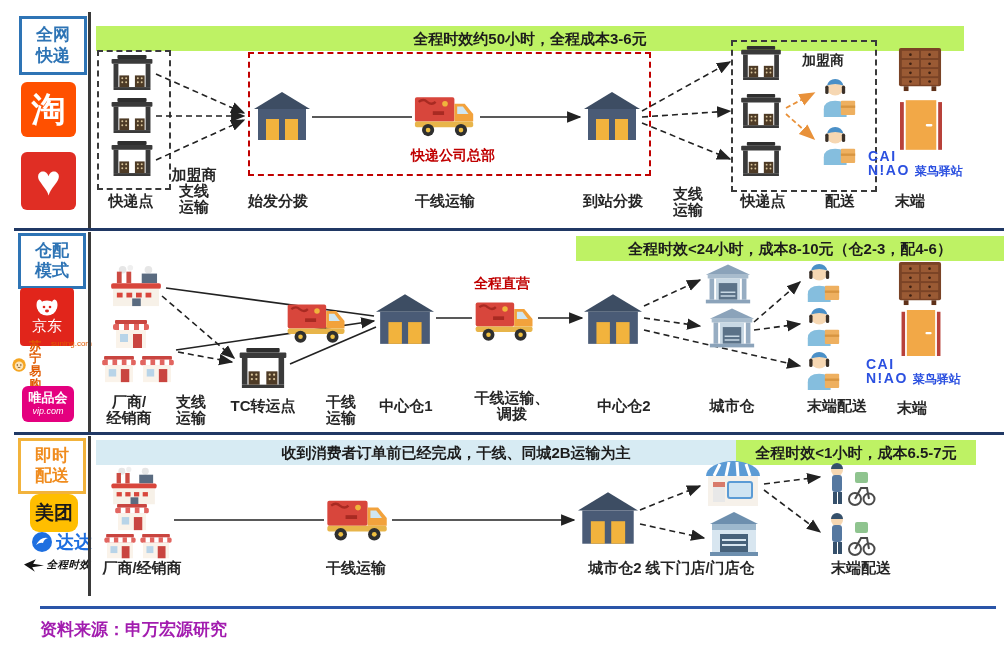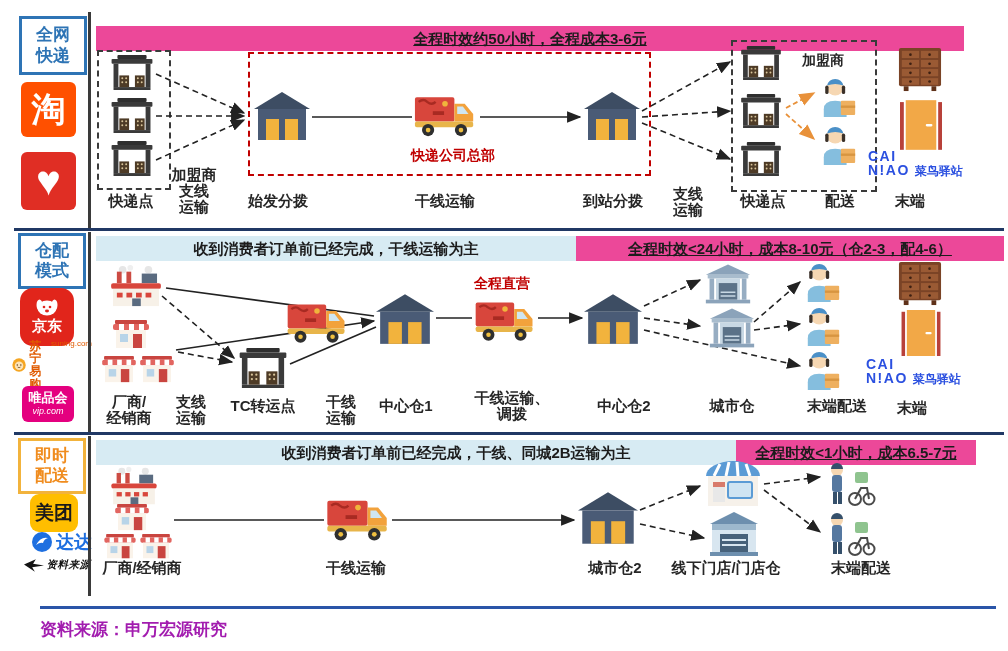--- a/index.html
+++ b/index.html
@@ -1,35 +1,35 @@
 <!DOCTYPE html>
 <html><head>
 <meta charset="utf-8">
 <style>
   html,body{margin:0;padding:0;background:#fff;}
   body{font-family:"Liberation Sans","DejaVu Sans",sans-serif;}
   #canvas{position:relative;width:1008px;height:651px;background:#fff;overflow:hidden;}
   .hdr{position:absolute;height:25px;line-height:25px;text-align:center;font-size:15px;font-weight:700;color:#1c1c1c;white-space:nowrap;}
-  .peach{background:#ec4899;text-decoration:underline;}
+  .peach{background:#bef264;}
   .lblue{background:#D7EBF3;}
   .tag{position:absolute;background:#fff;display:flex;flex-direction:column;align-items:center;justify-content:center;font-weight:800;font-size:17px;line-height:1.2;}
   .tag.blue{border:3px solid #2E74B5;color:#2E74B5;}
   .tag.orange{border:3px solid #F2B33C;color:#F08C1E;}
   .vline{position:absolute;width:3px;background:#3a3a3a;}
   .hline{position:absolute;height:3px;background:#203864;}
   .dbox{position:absolute;border:2px dashed #3a3a3a;}
   .dbox.red{border:2.5px dashed #C00000;}
   .lbl{position:absolute;text-align:center;font-size:15px;font-weight:700;color:#262626;line-height:16px;}
   .lbl .ln{display:block;}
   .red-lbl{position:absolute;text-align:center;font-size:14px;font-weight:800;color:#C00000;line-height:15px;}
   .ic{position:absolute;}
   .logo{position:absolute;display:flex;align-items:center;justify-content:center;}
   #taobao{background:#FF5000;border-radius:6px;color:#fff;font-size:34px;font-weight:700;}
   #pdd{background:#E02E24;border-radius:6px;color:#fff;font-size:42px;line-height:1;}
-  #jd{background:#E1251B;border-radius:13px;color:#fff;flex-direction:column;font-weight:700;font-size:15px;gap:1px;}
+  #jd{background:#E1251B;border-radius:4px;color:#fff;flex-direction:column;font-weight:400;font-size:15px;gap:1px;}
   #vip{background:#E4007F;border-radius:6px;color:#fff;flex-direction:column;font-weight:700;font-size:13px;line-height:1.15;}
   #vip .en{font-size:9px;font-weight:400;font-style:italic;}
   #meituan{background:#FFBE00;border-radius:9px;color:#1a1a1a;font-size:19px;font-weight:800;}
   #suning{gap:3px;}
   .sn-col{display:flex;line-height:1.05;}
   .sn-cn{font-size:12px;font-weight:800;color:#E05A00;}
   .sn-en{font-size:8px;color:#E05A00;}
   #dada{gap:4px;}
   .dd-tx{color:#1E6FE0;font-size:18px;font-weight:800;}
   #fengniao{gap:3px;}
@@ -200,21 +200,20 @@
         <circle cx="10" cy="10" r="10" fill="#1E6FE0"></circle>
         <path d="M4 13 q5 -9 12 -7 q-4 1 -5 5 q-3 -1 -7 2 z" fill="#fff"></path>
       </symbol>
       <symbol id="sym-bird" viewBox="0 0 22 14">
         <path d="M0 6 L13 0 L10 5 L22 7 L9 9 L12 14 z" fill="#141414"></path>
       </symbol>
     </defs>
   </svg>
 
   <div class="hdr peach" style="left:96px;top:26px;width:868px">全程时效约50小时，全程成本3-6元</div>
-  <div class="hdr lblue" style="left:96px;top:236px;width:480px">收到消费者订单前已经完成，干线运输为主</div>
   <div class="hdr peach" style="left:576px;top:236px;width:428px">全程时效&lt;24小时，成本8-10元（仓2-3，配4-6）</div>
   <div class="hdr lblue" style="left:96px;top:440px;width:720px">收到消费者订单前已经完成，干线、同城2B运输为主</div>
   <div class="hdr peach" style="left:736px;top:440px;width:240px">全程时效&lt;1小时，成本6.5-7元</div>
 
   <div class="tag blue" style="left:19px;top:16px;width:62px;height:53px">
     <span>全网</span>
       <span>快递</span>
   </div>
   <div class="logo" id="taobao" style="left:21px;top:82px;width:55px;height:55px">
     <span>淘</span>
@@ -257,21 +256,21 @@
   <div class="logo" id="dada" style="left:24px;top:530px;width:76px;height:24px">
     <svg width="20" height="20">
         <use href="#sym-dada"></use>
       </svg>
     <span class="dd-tx">达达</span>
   </div>
   <div class="logo" id="fengniao" style="left:16px;top:557px;width:82px;height:16px">
     <svg width="20" height="13">
         <use href="#sym-bird"></use>
       </svg>
-    <span class="fn-tx">资料来源</span>
+    <span class="fn-tx">全程时效</span>
   </div>
 
   <div class="vline" style="left:88px;top:12px;height:216px"></div>
   <div class="vline" style="left:88px;top:232px;height:200px"></div>
   <div class="vline" style="left:88px;top:436px;height:160px"></div>
   <div class="hline" style="left:14px;top:228px;width:990px"></div>
   <div class="hline" style="left:14px;top:432px;width:990px"></div>
 
   <div class="dbox" style="left:97px;top:50px;width:70px;height:136px"></div>
   <div class="dbox red" style="left:248px;top:52px;width:399px;height:120px"></div>
@@ -498,19 +497,19 @@
   <svg class="ic" style="left:824px;top:462px;width:52px;height:44px">
       <use href="#sym-biker"></use>
     </svg>
   <svg class="ic" style="left:824px;top:512px;width:52px;height:44px">
       <use href="#sym-biker"></use>
     </svg>
 
   <div class="lbl" style="left:92px;top:560px;width:100px">厂商/经销商</div>
   <div class="lbl" style="left:319px;top:560px;width:74px">干线运输</div>
   <div class="lbl" style="left:580px;top:560px;width:70px">城市仓2</div>
-  <div class="lbl" style="left:658px;top:560px;width:136px">线下门店/门店仓</div>
+  <div class="lbl" style="left:632px;top:560px;width:136px">线下门店/门店仓</div>
   <div class="lbl" style="left:822px;top:560px;width:78px">末端配送</div>
 
   <div style="position:absolute;left:40px;top:606px;width:956px;height:3px;background:#2A55A8"></div>
   <div class="footer-src" style="left:40px;top:618px">资料来源：申万宏源研究</div>
 
 </div>
 
 </body></html>

